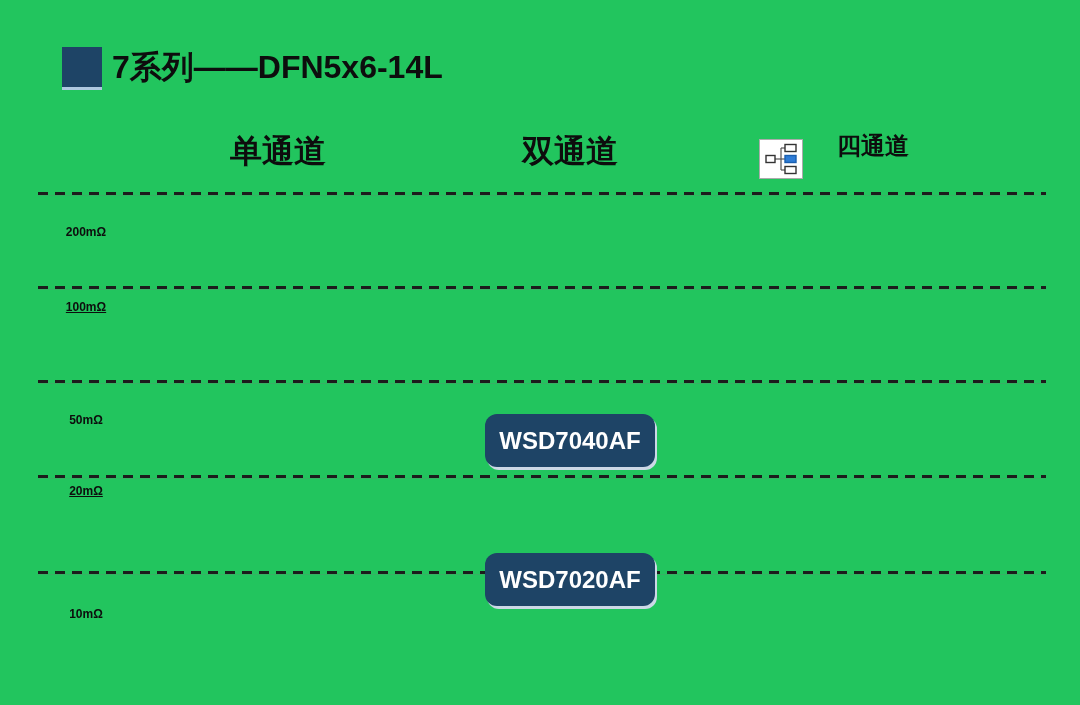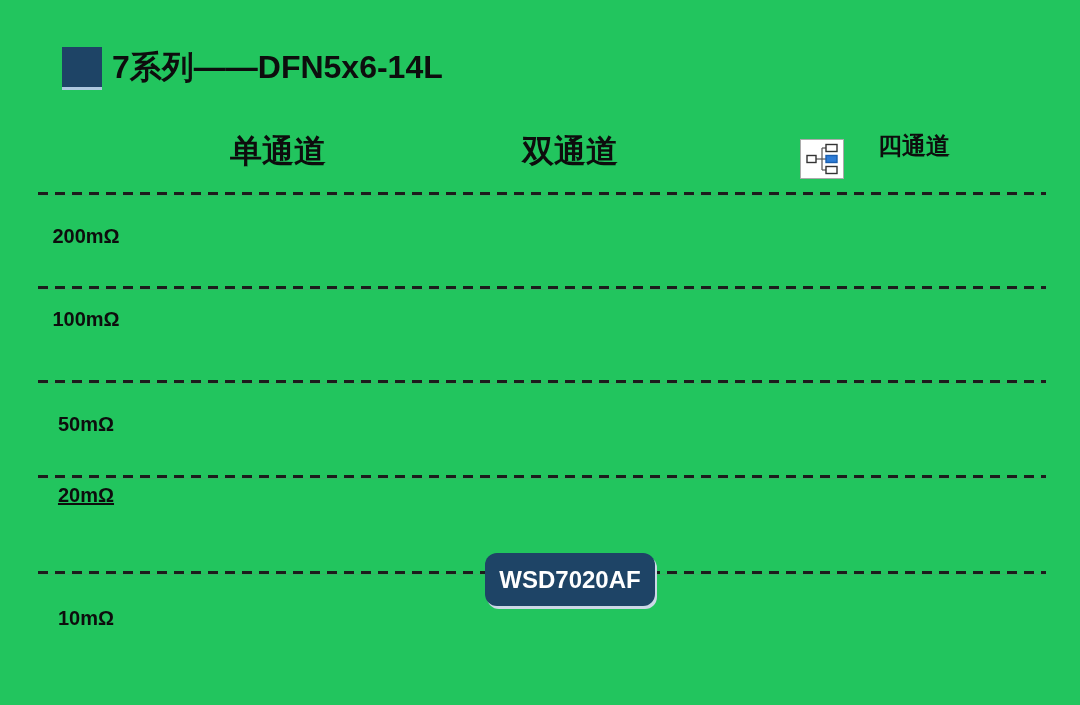--- a/index.html
+++ b/index.html
@@ -47,21 +47,21 @@
     transform: translateX(-50%);
     font-size: 32px;
     font-weight: 700;
     color: #0d0d0d;
     white-space: nowrap;
   }
   .col-header.single { left: 278px; }
   .col-header.dual   { left: 570px; }
   .quad-header {
     position: absolute;
-    left: 800px;
+    left: 759px;
     top: 130px;
     display: flex;
     align-items: flex-start;
   }
   .quad-icon {
     margin-top: 8px;
     width: 44px;
     height: 42px;
     flex: 0 0 auto;
   }
@@ -87,27 +87,27 @@
   .dash-3 { top: 380px; }
   .dash-4 { top: 475px; }
   .dash-5 { top: 571px; }
 
   
   .row-label {
     position: absolute;
     left: 40px;
     width: 92px;
     text-align: center;
-    font-size: 20px;
+    font-size: 12px;
     font-weight: 700;
     color: #0d0d0d;
     white-space: nowrap;
   }
   .row-200 { top: 225px; }
-  .row-100 { top: 308px; }
+  .row-100 { top: 300px; text-decoration: underline; }
   .row-50  { top: 413px; }
   .row-20  { top: 484px; text-decoration: underline; }
   .row-10  { top: 607px; }
 
   
   .chip {
     position: absolute;
     height: 53px;
     background: #1E4466;
     border-radius: 12px;
@@ -159,15 +159,16 @@
   <div class="dash-line dash-3"></div>
   <div class="dash-line dash-4"></div>
   <div class="dash-line dash-5"></div>
 
   <div class="row-label row-200">200mΩ</div>
   <div class="row-label row-100">100mΩ</div>
   <div class="row-label row-50">50mΩ</div>
   <div class="row-label row-20">20mΩ</div>
   <div class="row-label row-10">10mΩ</div>
 
+  <div class="chip col-dual chip-wsd7040af">WSD7040AF</div>
   <div class="chip col-dual chip-wsd7020af">WSD7020AF</div>
 
 </div>
 
 </body></html>

